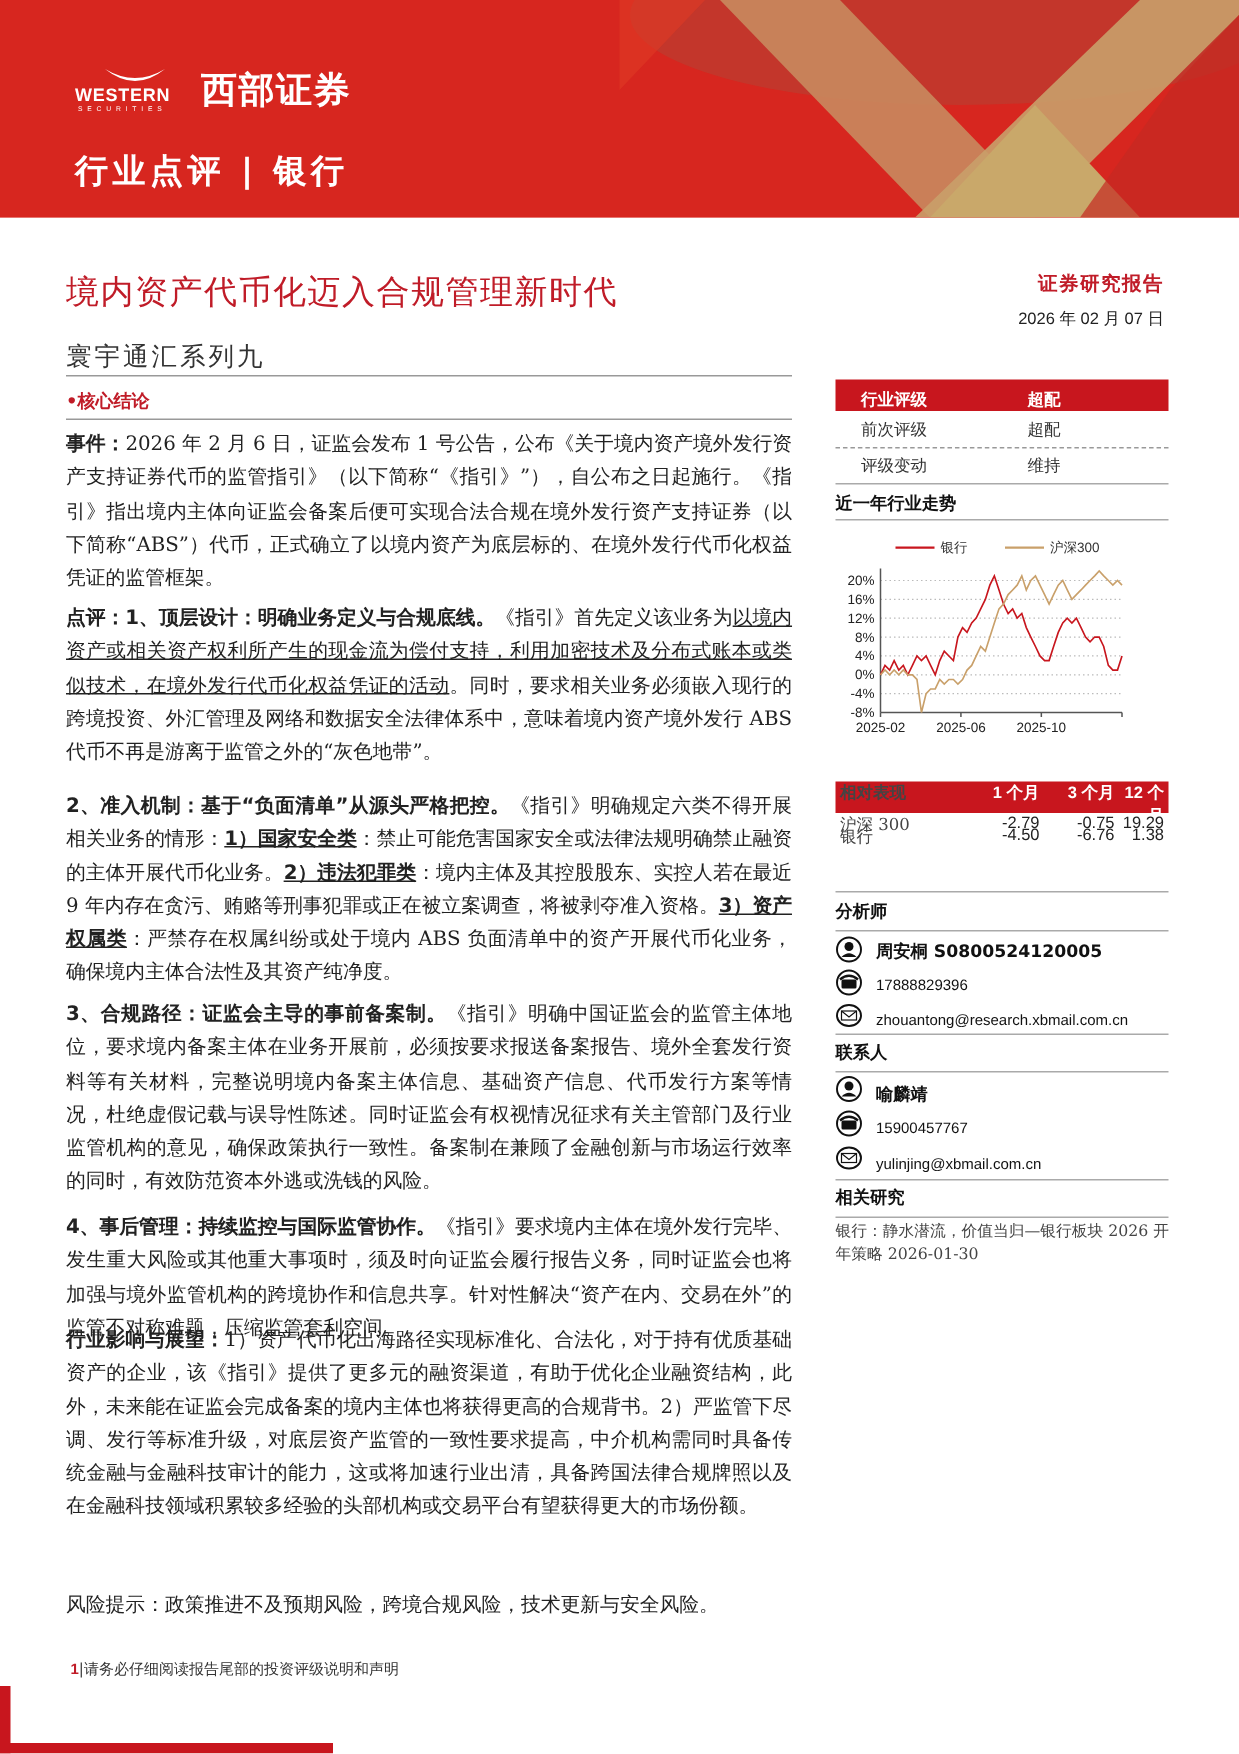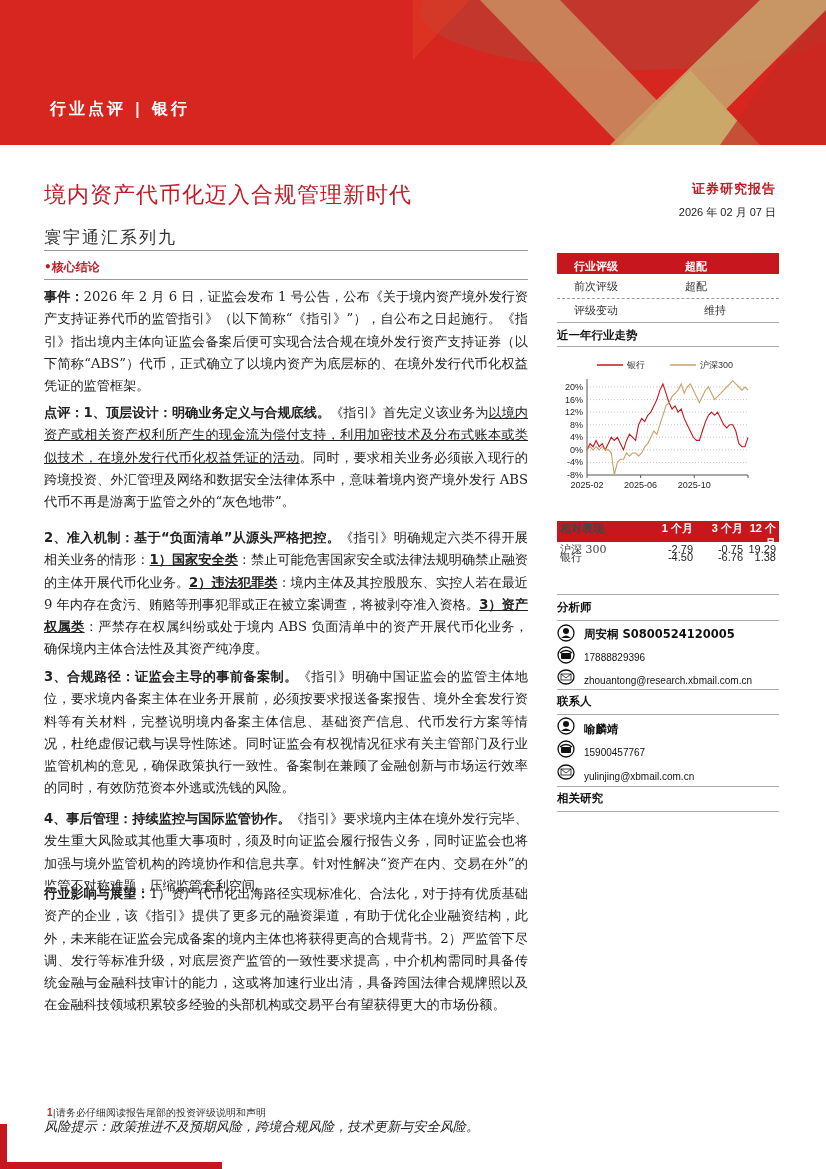--- a/index.html
+++ b/index.html
@@ -7,21 +7,21 @@
   body { position:relative; font-family:"DejaVu Serif", "Liberation Serif", serif; color:#222; }
 
   .banner { position:absolute; left:0; top:0; width:826px; height:145px; background:#d7261f; overflow:hidden; }
   .banner svg.bg { position:absolute; left:0; top:0; }
   .logo { position:absolute; left:50px; top:44px; display:flex; align-items:center; }
   .logo-mark { width:78px; height:32px; position:relative; }
   .logo-western { position:absolute; left:0; top:12px; font-family:"Liberation Sans", sans-serif; font-weight:bold; color:#fff; font-size:12px; letter-spacing:0.5px; }
   .logo-sec { position:absolute; left:2px; top:26px; font-family:"Liberation Sans", sans-serif; color:#fff; font-size:4.5px; letter-spacing:3.2px; }
   .logo-horn { position:absolute; left:18px; top:0; }
   .logo-cn { font-family:"DejaVu Sans", sans-serif; font-weight:bold; color:#fff; font-size:24px; margin-left:6px; letter-spacing:1px; }
-  .banner-cat { position:absolute; left:50px; top:99px; color:#fff; font-size:16px; font-weight:bold; letter-spacing:3px; font-family:"DejaVu Sans", sans-serif; }
+  .banner-cat { position:absolute; left:50px; top:99px; color:#fff; font-size:22px; font-weight:bold; letter-spacing:3px; font-family:"DejaVu Sans", sans-serif; }
 
   .title { position:absolute; left:44px; top:180px; color:#c01c28; font-size:22px; letter-spacing:1px; }
   .subtitle { position:absolute; left:44px; top:226px; color:#333; font-size:17px; letter-spacing:2px; }
   .hr { position:absolute; height:1px; background:#999; }
   .core { position:absolute; left:44px; top:259px; color:#c01c28; font-size:12px; font-weight:bold; font-family:"DejaVu Sans", sans-serif; }
 
   .body-text { position:absolute; left:44px; width:484px; font-size:13.2px; line-height:22.3px; color:#222; text-align:justify; }
   .body-text b { font-family:"DejaVu Sans", sans-serif; font-weight:bold; }
   .u { text-decoration:underline; }
 
@@ -62,20 +62,30 @@
 <div class="banner">
   <svg class="bg" width="826" height="145">
     <rect width="826" height="145" fill="#d7261f"></rect>
     <ellipse cx="640" cy="10" rx="220" ry="60" fill="#c03a2e" opacity="0.85"></ellipse>
     <polygon points="480,0 560,0 700,145 620,145" fill="#c98a5e" opacity="0.9"></polygon>
     <polygon points="760,0 826,0 826,10 690,145 610,145" fill="#c9a06a" opacity="0.9"></polygon>
     <polygon points="620,145 690,70 760,145" fill="#c9a86a"></polygon>
     <polygon points="413,0 470,0 413,60" fill="#e03a25" opacity="0.6"></polygon>
     <polygon points="780,60 826,10 826,145 720,145" fill="#c42a22" opacity="0.7"></polygon>
   </svg>
+  <div class="logo">
+    <div class="logo-mark">
+      <svg class="logo-horn" width="44" height="14" viewBox="0 0 44 14">
+        <path d="M2 2 Q22 18 42 2 Q32 8 22 8 Q12 8 2 2Z" fill="#fff"></path>
+      </svg>
+      <span class="logo-western">WESTERN</span>
+      <span class="logo-sec">SECURITIES</span>
+    </div>
+    <span class="logo-cn">西部证券</span>
+  </div>
   <div class="banner-cat">行业点评 | 银行</div>
 </div>
 
 <div class="title">境内资产代币化迈入合规管理新时代</div>
 <div class="subtitle">寰宇通汇系列九</div>
 <div class="hr" style="left:44px;top:250px;width:484px;"></div>
 <div class="core">•核心结论</div>
 <div class="hr" style="left:44px;top:279px;width:484px;"></div>
 
 <div class="rep-type">证券研究报告</div>
@@ -98,32 +108,32 @@
 </div>
 
 <div class="body-text" style="top:808px;">
   <b>4、事后管理：持续监控与国际监管协作。</b><span>《指引》要求境内主体在境外发行完毕、发生重大风险或其他重大事项时，须及时向证监会履行报告义务，同时证监会也将加强与境外监管机构的跨境协作和信息共享。针对性解决“资产在内、交易在外”的监管不对称难题，压缩监管套利空间。</span>
 </div>
 
 <div class="body-text" style="top:883px;">
   <b>行业影响与展望：</b><span>1）资产代币化出海路径实现标准化、合法化，对于持有优质基础资产的企业，该《指引》提供了更多元的融资渠道，有助于优化企业融资结构，此外，未来能在证监会完成备案的境内主体也将获得更高的合规背书。2）严监管下尽调、发行等标准升级，对底层资产监管的一致性要求提高，中介机构需同时具备传统金融与金融科技审计的能力，这或将加速行业出清，具备跨国法律合规牌照以及在金融科技领域积累较多经验的头部机构或交易平台有望获得更大的市场份额。</span>
 </div>
 
-<div class="body-text" style="top:1116px;font-style:italic;">风险提示：政策推进不及预期风险，跨境合规风险，技术更新与安全风险。</div>
+<div class="body-text" style="top:1060px;">风险提示：政策推进不及预期风险，跨境合规风险，技术更新与安全风险。</div>
 
 <div class="rate-hdr">
   <span class="c1">行业评级</span>
   <span class="c2">超配</span>
 </div>
 <div class="rate-row" style="top:275px;">
   <span class="c1">前次评级</span>
   <span class="c2">超配</span>
 </div>
 <div class="dash" style="top:298px;"></div>
-<div class="rate-row" style="top:299px;gap:19px;">
+<div class="rate-row" style="top:299px;">
   <span class="c1">评级变动</span>
   <span class="c2">维持</span>
 </div>
 <div class="solid" style="top:322px;"></div>
 <div class="side-h" style="top:328px;">近一年行业走势</div>
 <div class="solid" style="top:346px;"></div>
 
 <svg class="chart" id="chart" width="220" height="160">
     <line x1="47" x2="208" y1="42" y2="42" stroke="#bbb" stroke-dasharray="1,2" stroke-width="0.8"></line>
     <text x="43" y="45" font-size="9" text-anchor="end" fill="#222">20%</text>
@@ -217,19 +227,20 @@
     <ellipse cx="9" cy="9" rx="8" ry="7" fill="none" stroke="#111" stroke-width="1.3"></ellipse>
     <rect x="4" y="6" width="10" height="6" fill="none" stroke="#111" stroke-width="0.8"></rect>
     <path d="M4 6 L9 10 L14 6" stroke="#111" stroke-width="0.8" fill="none"></path>
   </svg>
 <div class="contact-text" style="top:771px;">yulinjing@xbmail.com.cn</div>
 <div class="solid" style="top:786px;"></div>
 
 <div class="side-h" style="top:791px;">相关研究</div>
 <div class="solid" style="top:811px;"></div>
 <div class="related">
+  <div>银行：静水潜流，价值当归—银行板块 2026 开年策略 2026-01-30</div>
 </div>
 
 <div class="footer">
   <span class="pg">1</span><span>|请务必仔细阅读报告尾部的投资评级说明和声明</span>
 </div>
 <div class="corner-v"></div>
 <div class="corner-h"></div>
 
 </body></html>

